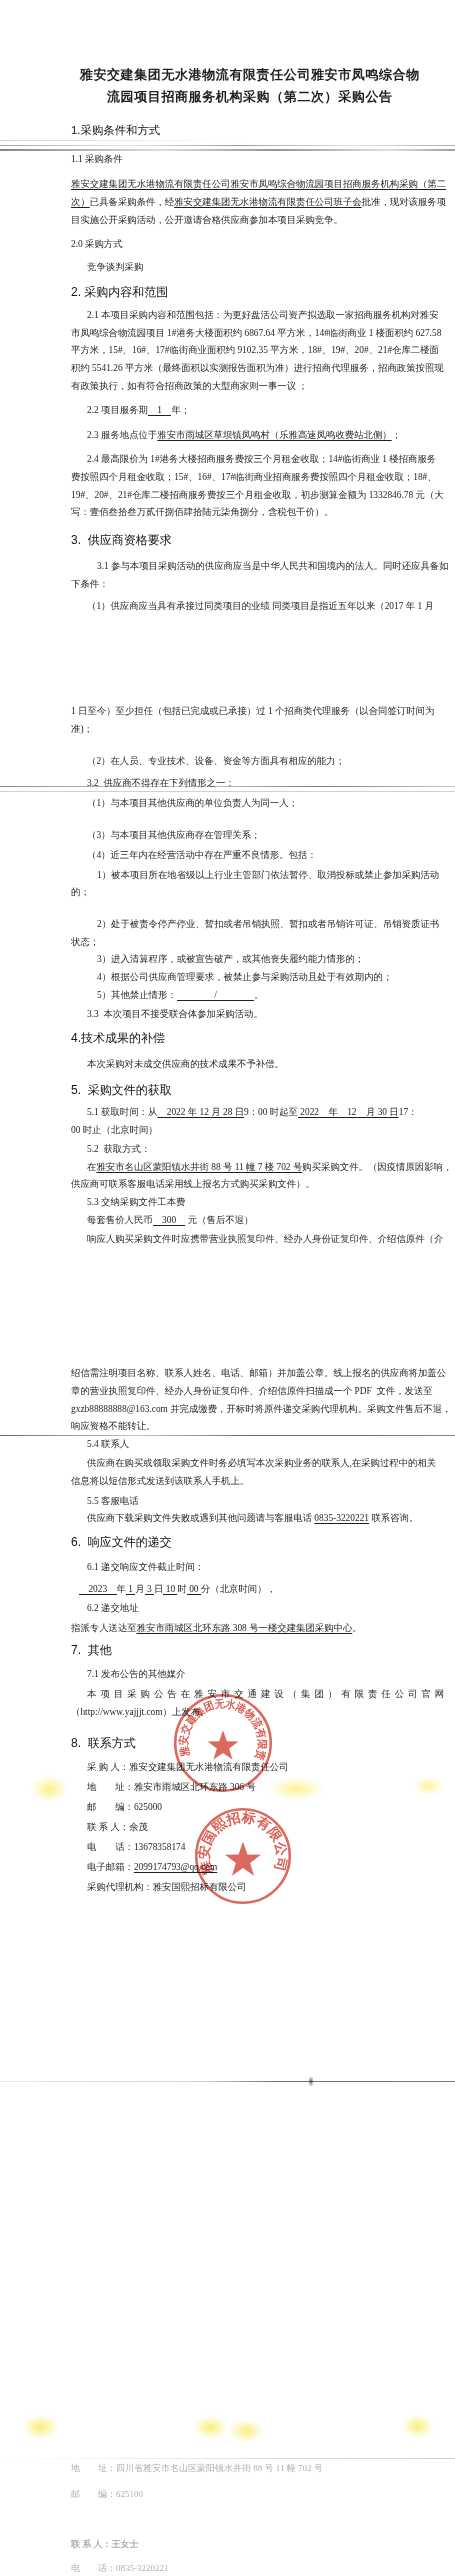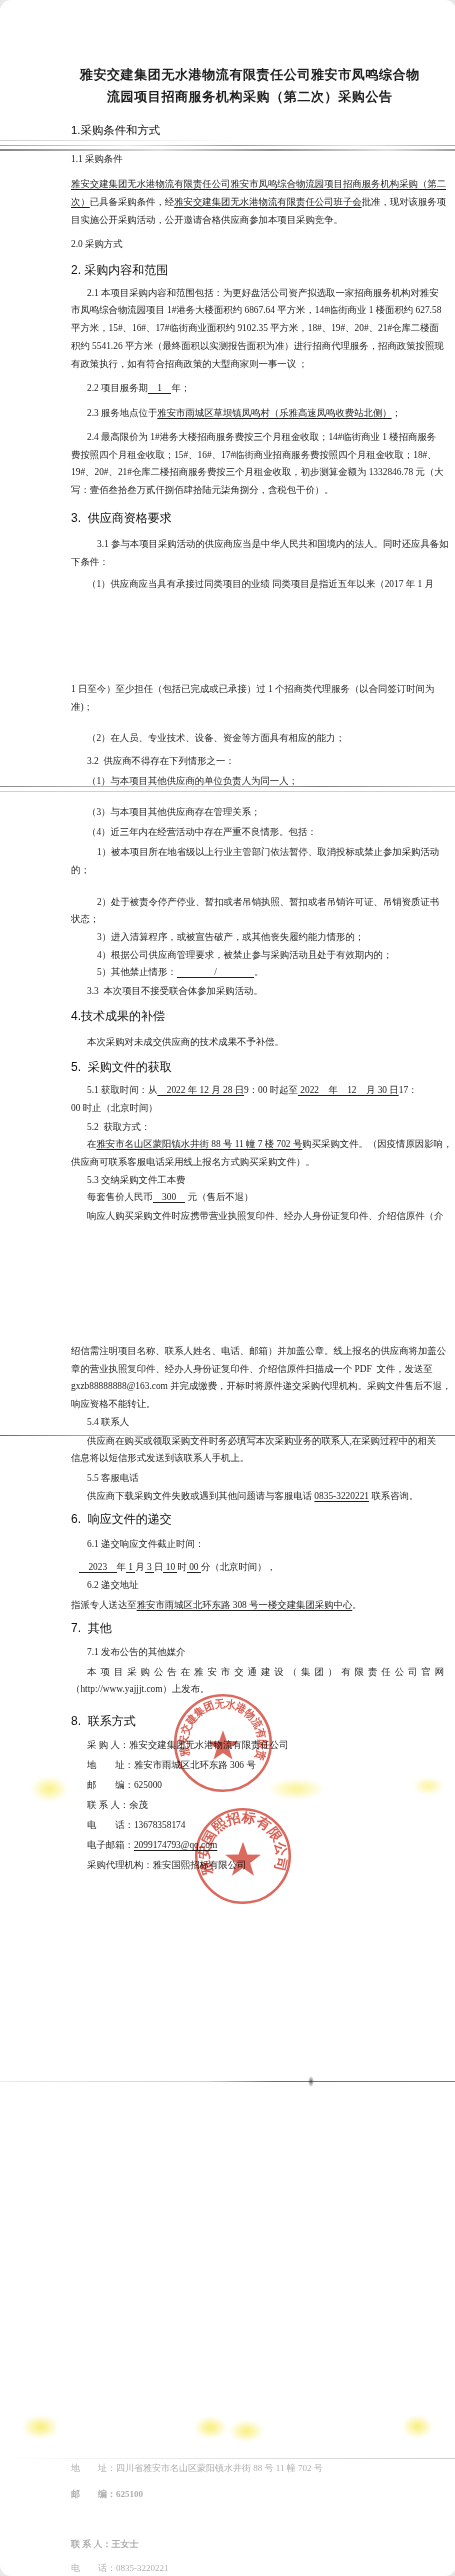--- a/index.html
+++ b/index.html
@@ -1,17 +1,17 @@
 <!DOCTYPE html>
 <html style="font-size:9px"><head>
 <meta charset="utf-8">
 <style>
   html,body{margin:0;padding:0;background:#e8e8e8;}
   #page{position:relative;width:456px;height:2576px;background:#ffffff;margin:0 auto;
-        font-family:"Liberation Serif","DejaVu Serif",serif;color:#1f1f1f;overflow:hidden;border-radius:11px;}
+        font-family:"Liberation Serif","DejaVu Serif",serif;color:#1f1f1f;overflow:hidden;}
   #flow{position:relative;padding:64px 16px 0 71px;}
   .tl{font-family:"Liberation Sans","DejaVu Sans",sans-serif;font-weight:bold;font-size:13px;
       line-height:21.6px;text-align:center;white-space:pre;letter-spacing:0.6px;margin-right:11.4px;}
   .hsec{font-family:"Liberation Sans","DejaVu Sans",sans-serif;font-weight:normal;font-size:11.4px;
         line-height:16px;white-space:pre;color:#111;}
   .h2x{font-size:12px;line-height:17px;}
   .ln{font-size:9.4px;line-height:17.7px;white-space:pre;}
   .u{text-decoration:underline;text-underline-offset:1.7px;}
   .blank{border-bottom:0.8px solid #222;}
   .i14{padding-left:8px}.i28{padding-left:16px}.i46{padding-left:26px}
@@ -34,20 +34,21 @@
 
     <div class="tl">雅安交建集团无水港物流有限责任公司雅安市凤鸣综合物</div>
     <div class="tl">流园项目招商服务机构采购（第二次）采购公告</div>
 
     <div class="hsec mt26">1.采购条件和方式</div>
     <div class="ln mt22">1.1 采购条件</div>
     <div class="ln mt14"><span class="u">雅安交建集团无水港物流有限责任公司雅安市凤鸣综合物流园项目招商服务机构采购（第二</span></div>
     <div class="ln"><span class="u">次）</span><span>已具备采购条件，经</span><span class="u">雅安交建集团无水港物流有限责任公司班子会</span><span>批准，现对该服务项</span></div>
     <div class="ln">目实施公开采购活动，公开邀请合格供应商参加本项目采购竞争。</div>
     <div class="ln mt12">2.0 采购方式</div>
+    <div class="ln mt8 i28">竞争谈判采购</div>
 
     <div class="hsec h2x mt14">2. 采购内容和范围</div>
     <div class="ln mt10 i28">2.1 本项目采购内容和范围包括：为更好盘活公司资产拟选取一家招商服务机构对雅安</div>
     <div class="ln">市凤鸣综合物流园项目 1#港务大楼面积约 6867.64 平方米，14#临街商业 1 楼面积约 627.58</div>
     <div class="ln">平方米，15#、16#、17#临街商业面积约 9102.35 平方米，18#、19#、20#、21#仓库二楼面</div>
     <div class="ln">积约 5541.26 平方米（最终面积以实测报告面积为准）进行招商代理服务，招商政策按照现</div>
     <div class="ln">有政策执行，如有符合招商政策的大型商家则一事一议 ；</div>
     <div class="ln mt12 i28"><span>2.2 项目服务期</span><span class="blank">　1　</span><span>年；</span></div>
     <div class="ln mt12 i28"><span>2.3 服务地点位于</span><span class="u">雅安市雨城区草坝镇凤鸣村（乐雅高速凤鸣收费站北侧）</span><span>；</span></div>
     <div class="ln mt12 i28">2.4 最高限价为 1#港务大楼招商服务费按三个月租金收取；14#临街商业 1 楼招商服务</div>
@@ -158,17 +159,17 @@
     <defs>
         <path id="arcAgency" d="M -52,30 A 60,60 0 1 1 52,30" fill="none"></path>
       </defs>
     <text font-size="23" fill="#cf3527" fill-opacity="0.9" font-family="Liberation Sans, sans-serif" font-weight="bold">
       <textPath href="#arcAgency" startOffset="0" textLength="245" lengthAdjust="spacingAndGlyphs">雅安国熙招标有限公司</textPath>
     </text>
     <polygon points="0,-30 7.1,-9.7 28.5,-9.3 11.4,3.7 17.6,24.3 0,12 -17.6,24.3 -11.4,3.7 -28.5,-9.3 -7.1,-9.7" fill="#cf3527" fill-opacity="0.85" transform="translate(0,8) scale(1.1)"></polygon>
   </svg>
 
   <div class="faintline" style="top:2460px;">地　　址：四川省雅安市名山区蒙阳镇水井街 88 号 11 幢 702 号</div>
-  <div class="faintline" style="top:2486px;font-weight:bold;">邮　　编：625100</div>
+  <div class="faintline" style="top:2486px;">邮　　编：625100</div>
   <div class="faintline" style="top:2536px;font-weight:bold;">联 系 人：王女士</div>
   <div class="faintline" style="top:2560px;">电　　话：0835-3220221</div>
 </div>
 
 
 </body></html>

